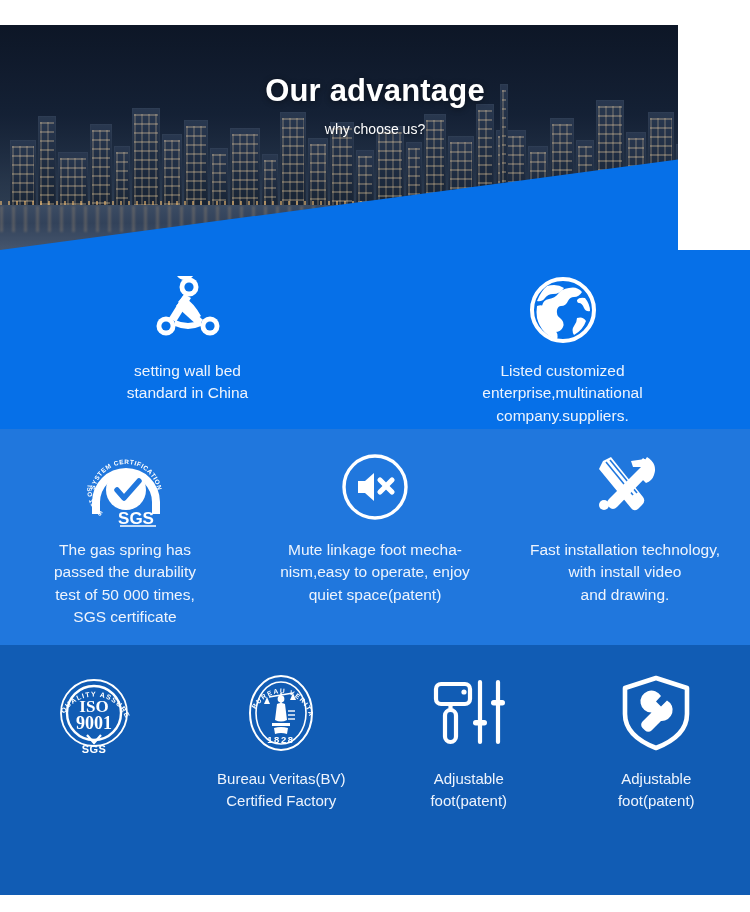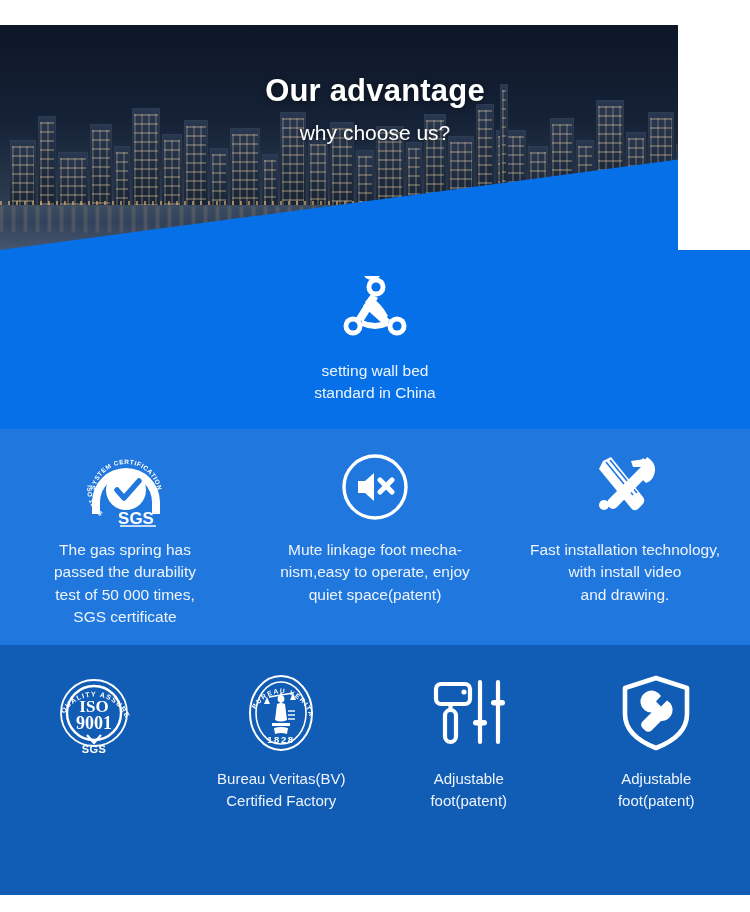--- a/index.html
+++ b/index.html
@@ -60,27 +60,27 @@
   .hero-text {
     position:absolute; left:0; top:0; width:750px; height:225px;
     display:flex; flex-direction:column; align-items:center; justify-content:flex-start;
     padding-top:48px;
   }
   .hero-title {
     color:#ffffff; font-size:31px; font-weight:bold; letter-spacing:.2px;
     text-shadow:0 1px 6px rgba(0,0,0,.45);
   }
   .hero-sub {
-    color:#ffffff; font-size:21px; font-weight:400; margin-top:12px;
+    color:#ffffff; font-size:14px; font-weight:400; margin-top:12px;
     text-shadow:0 1px 5px rgba(0,0,0,.45);
   }
 
   
   .row { position:absolute; left:0; width:750px; display:flex; }
-  .row1 { top:250px; height:179px; background:#0670e8;flex-direction:column; }
+  .row1 { top:250px; height:179px; background:#0670e8; }
   .row2 { top:429px; height:216px; background:#2077dd; }
   .row3 { top:645px; height:250px; background:#115cb4; }
 
   .cell {
     flex:1 1 0; display:flex; flex-direction:column;
     align-items:center; justify-content:flex-start;
     padding:0 8px;
   }
   .row1 .cell { padding-top:24px; }
   .row2 .cell { padding-top:20px; }
@@ -192,20 +192,23 @@
           <circle cx="34" cy="34" r="31" fill="none" stroke="#ffffff" stroke-width="4"></circle>
           <g fill="#ffffff">
             <path d="M18 10 q10 -3 17 2 q-4 6 -11 6 q-5 0 -8 4 q-3 4 -8 3 q4 -10 10 -15 z"></path>
             <path d="M8 30 q6 -2 10 2 q4 4 3 10 q-1 7 4 11 q5 4 3 11 q-16 -6 -20 -22 q-1 -6 0 -12 z"></path>
             <path d="M40 12 q8 -2 13 4 q-3 5 -8 5 q-4 0 -6 4 q-2 5 -7 5 q-3 0 -4 4 q-1 5 3 8 q5 4 3 9 q-2 5 -8 5 q-5 0 -6 -6 q-1 -7 -5 -11 q-3 -4 -2 -9 q1 -6 7 -7 q6 -1 9 -5 q3 -5 11 -6 z"></path>
             <path d="M56 22 q5 6 5 13 q-4 1 -6 -3 q-2 -5 -5 -5 q-2 0 -2 -3 q2 -3 8 -2 z"></path>
             <path d="M48 42 q6 -2 9 3 q-3 9 -12 14 q-3 -5 0 -9 q3 -4 3 -8 z"></path>
           </g>
         </svg>
       </div>
+      <div class="caption"><span style="white-space:pre-line;">Listed customized
+enterprise,multinational
+company.suppliers.</span></div>
     </div>
   </div>
 
   <div class="row row2">
 
     <div class="cell">
       <div class="icon-wrap">
         <svg width="90" height="82" viewBox="0 0 90 82">
           <defs>
             <path id="arcTop" d="M14,50 A32,32 0 0 1 78,50" fill="none"></path>

